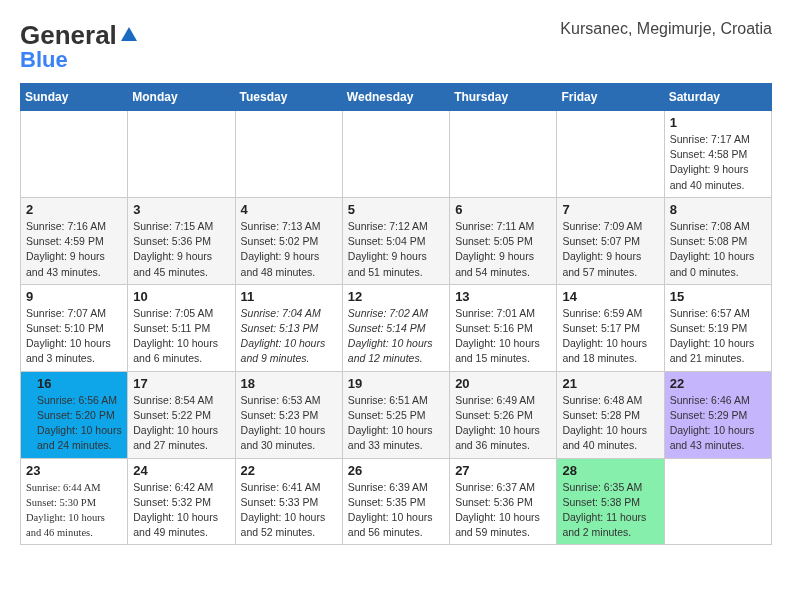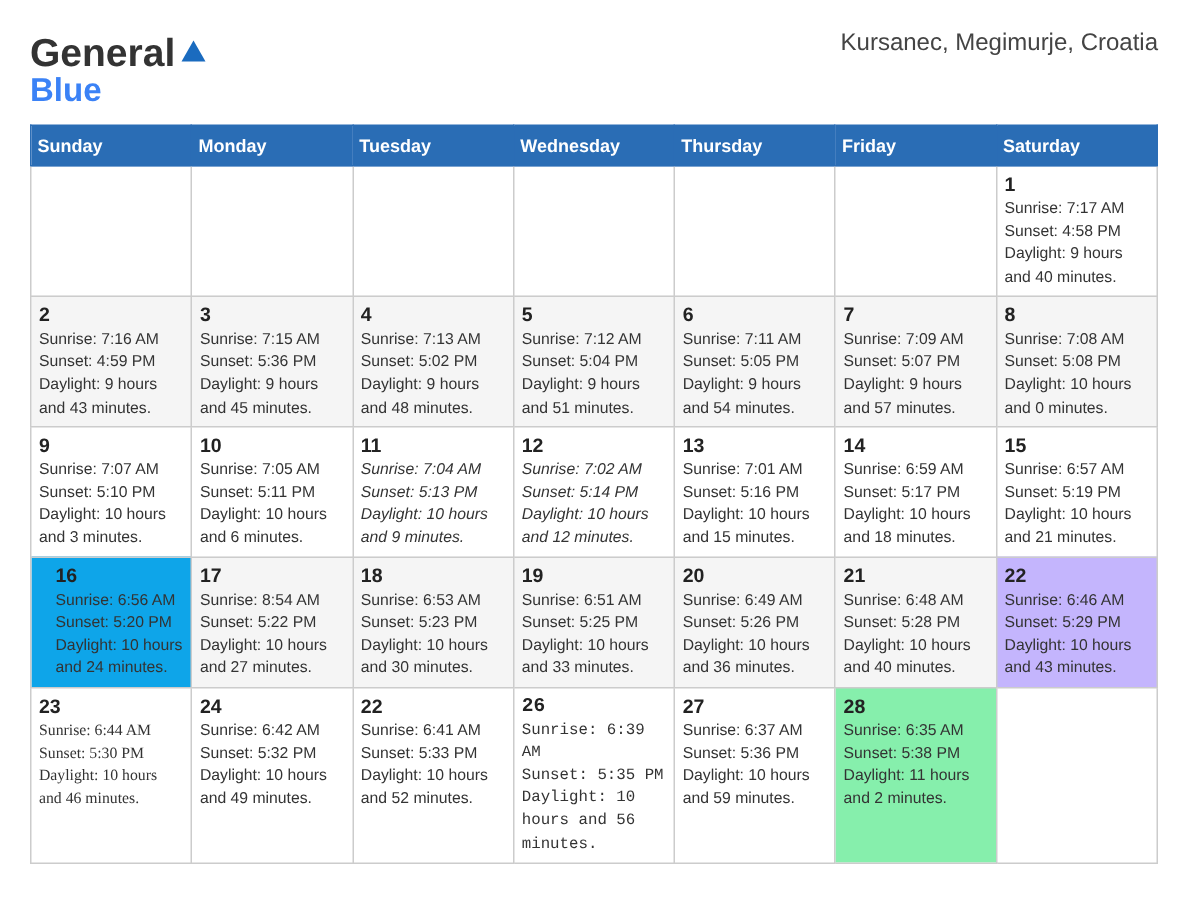--- a/index.html
+++ b/index.html
@@ -271,21 +271,21 @@
           <div class="day-info" style="white-space: pre-line;">Sunrise: 6:42 AM
 Sunset: 5:32 PM
 Daylight: 10 hours and 49 minutes.</div>
         </td>
         <td style="background: rgb(255, 255, 255);">
           <div class="day-num">22</div>
           <div class="day-info" style="white-space: pre-line;">Sunrise: 6:41 AM
 Sunset: 5:33 PM
 Daylight: 10 hours and 52 minutes.</div>
         </td>
-        <td style="background: rgb(255, 255, 255); font-family: Liberation Mono, monospace;">
+        <td style="background: rgb(255, 255, 255);">
           <div class="day-num">26</div>
           <div class="day-info" style="white-space: pre-line;">Sunrise: 6:39 AM
 Sunset: 5:35 PM
 Daylight: 10 hours and 56 minutes.</div>
         </td>
         <td style="background: rgb(255, 255, 255);">
           <div class="day-num">27</div>
           <div class="day-info" style="white-space: pre-line;">Sunrise: 6:37 AM
 Sunset: 5:36 PM
 Daylight: 10 hours and 59 minutes.</div>

